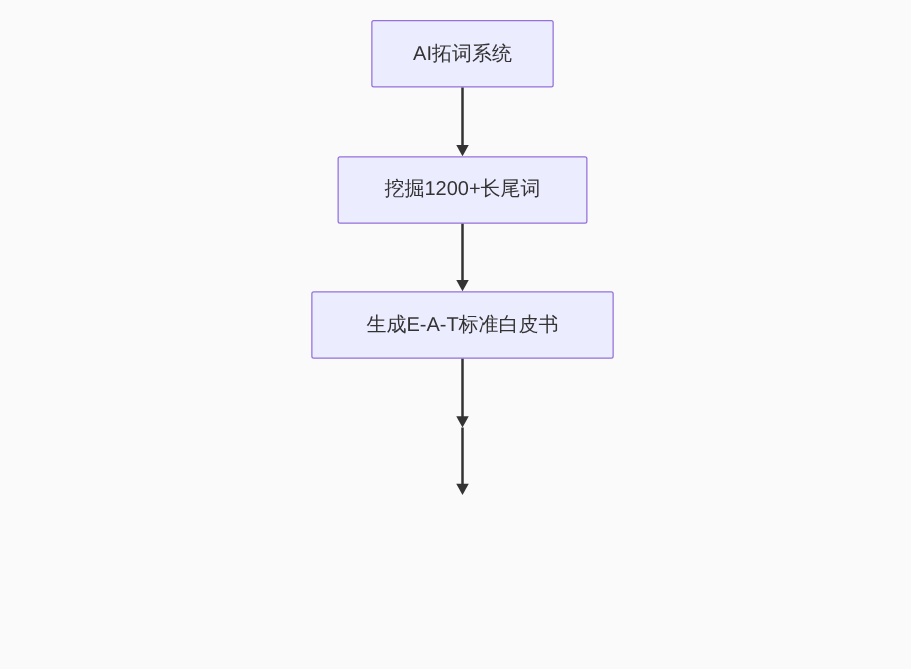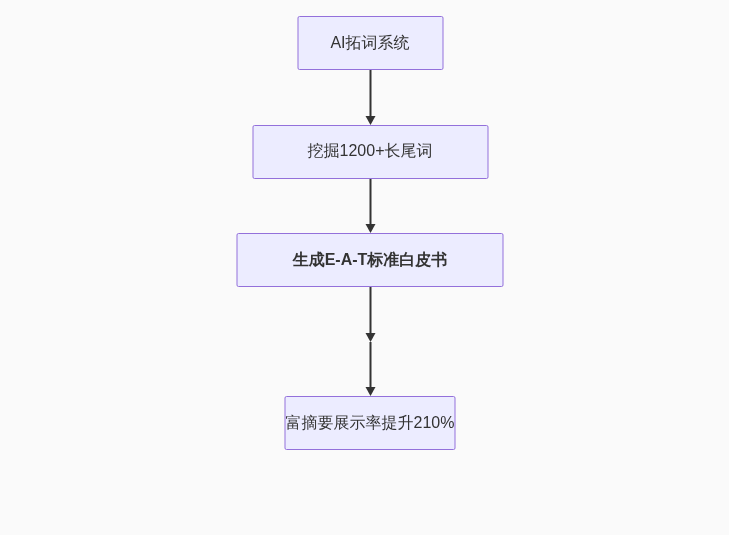--- a/index.html
+++ b/index.html
@@ -34,23 +34,23 @@
     border-radius: 2px;
     display: flex;
     align-items: center;
     justify-content: center;
     font-size: 16px;
     white-space: nowrap;
   }
   
   .flow .node:nth-of-type(1) { width: 146px; }
   .flow .node:nth-of-type(2) { width: 193px; }
-  .flow .node:nth-of-type(3) { width: 236px; }
+  .flow .node:nth-of-type(3) { width: 200px; }
   .flow .node:nth-of-type(4) { width: 214px; }
-  .flow .node:nth-of-type(5) { width: 267px; font-weight: bold; }
+  .flow .node:nth-of-type(5) { width: 242px; }
   .arrow {
     height: 54.5px;
     display: flex;
     flex-direction: column;
     align-items: center;
   }
   .arrow .line {
     width: 2px;
     flex: 1 1 auto;
     background: var(--arrow, #333333);
@@ -96,18 +96,15 @@
       <div class="line"></div>
       <div class="head"></div>
     </div>
 
 
     <div class="arrow">
       <div class="line"></div>
       <div class="head"></div>
     </div>
 
-    <div class="node">
-      <span>富摘要展示率提升210%</span>
-    </div>
 
   </div>
 </div>
 
 </body></html>

